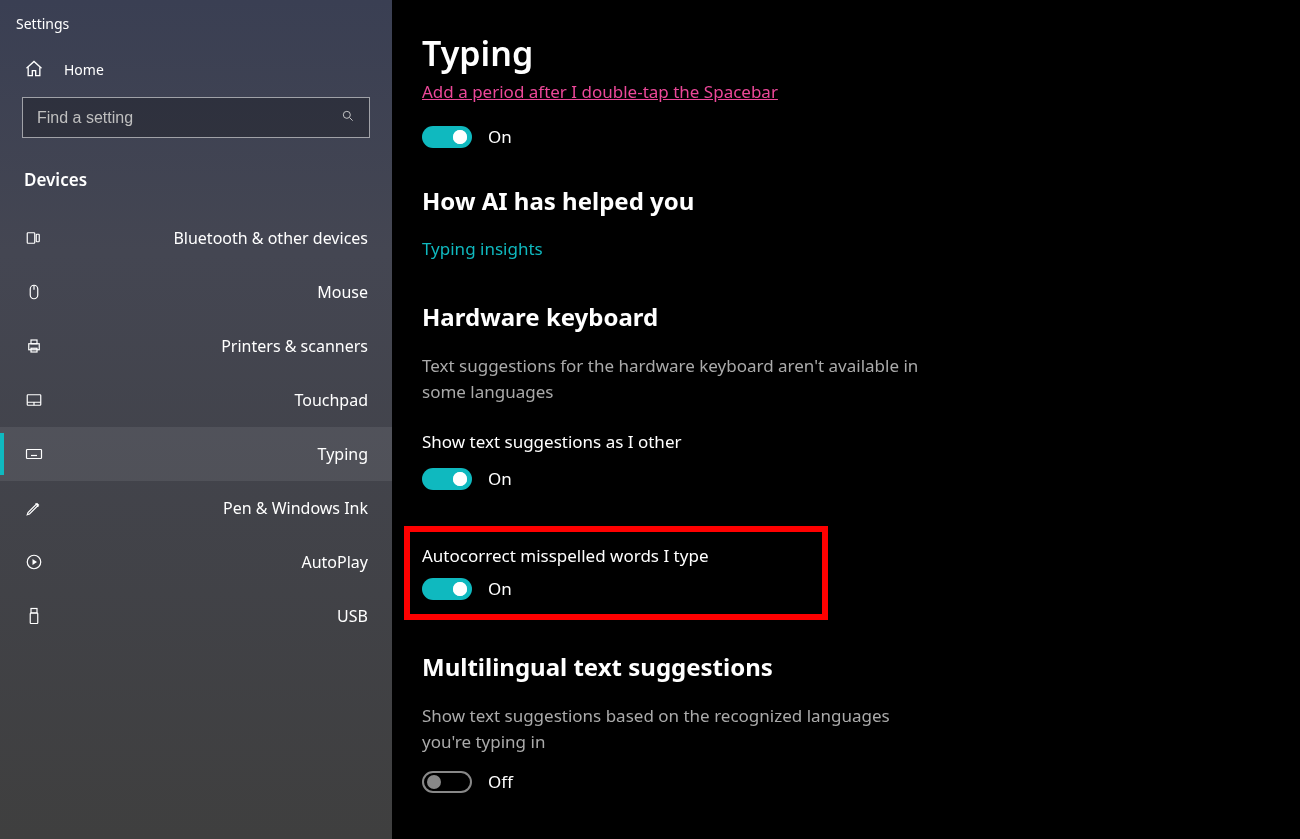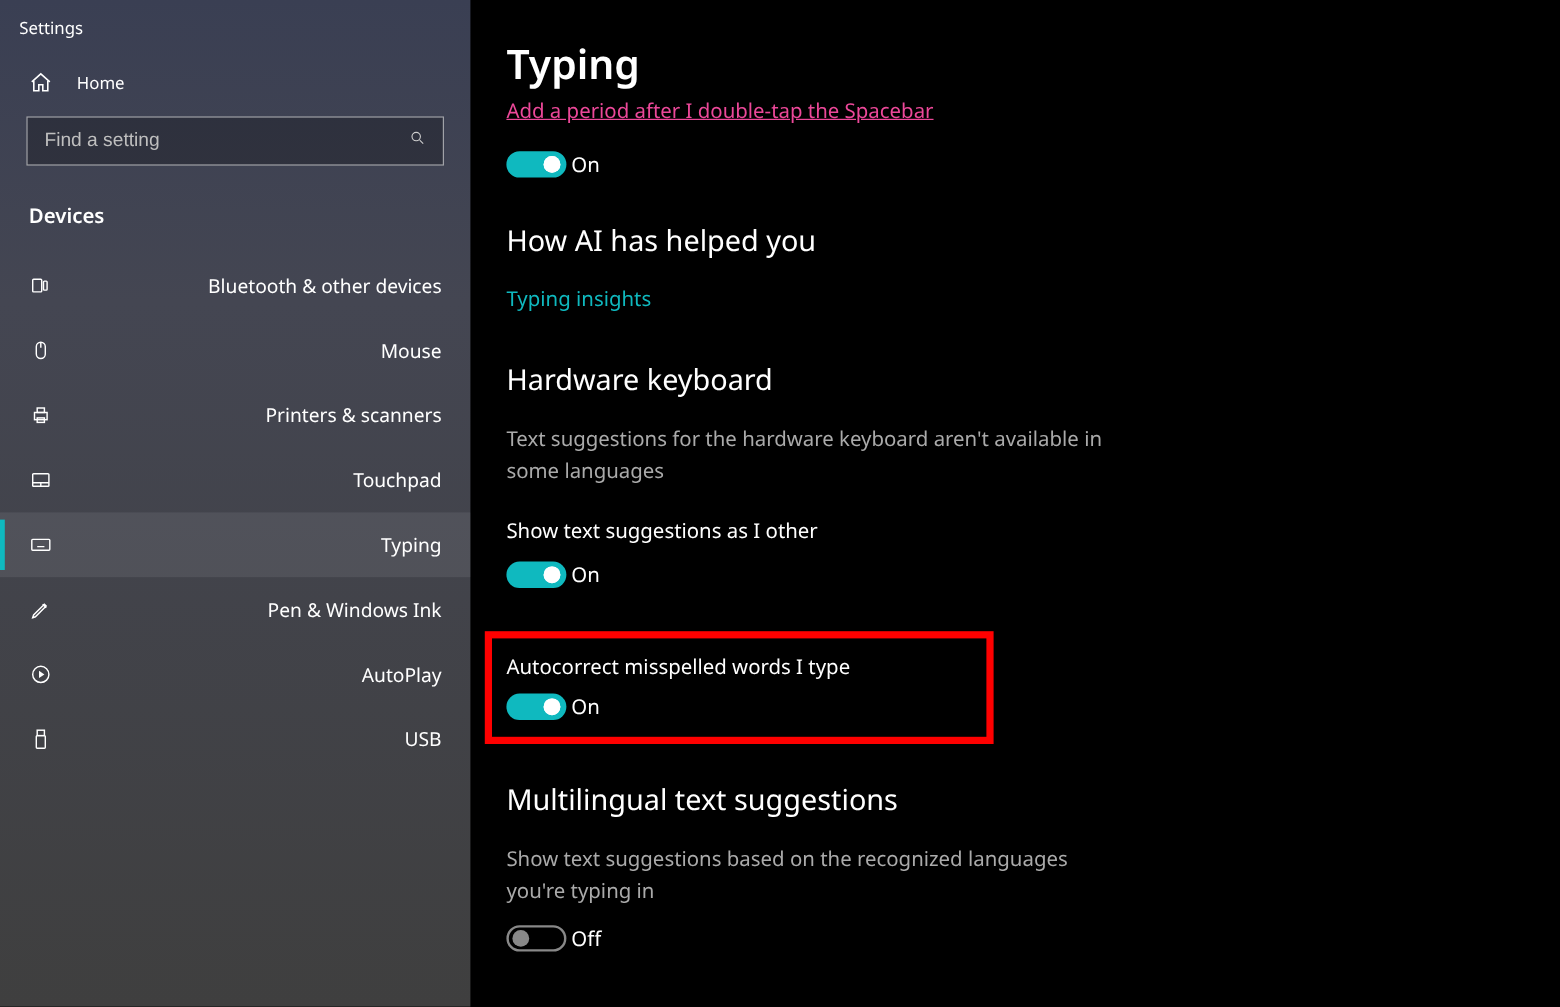--- a/index.html
+++ b/index.html
@@ -107,21 +107,21 @@
   .cutoff {
     color: #ec4899;
     font-size: 17px;
     margin-bottom: 22px;
     text-decoration: underline;
   }
 
   .toggle-row {
     display: flex;
     align-items: center;
-    gap: 4px;
+    gap: 16px;
     margin-bottom: 36px;
   }
   .toggle {
     width: 50px;
     height: 22px;
     border-radius: 11px;
     position: relative;
     cursor: pointer;
   }
   .toggle.on { background: #0fb9bf; }
@@ -136,21 +136,21 @@
     background: #fff;
     top: 4px;
   }
   .toggle.on .knob { right: 5px; background:#000; box-shadow: inset 0 0 0 8px #fff; }
   .toggle.on .knob { background:#fff; }
   .toggle.off .knob { left: 3px; top: 2px; background:#888; }
   .toggle-label { font-size: 17px; }
 
   .h2 {
     font-size: 24px;
-    font-weight: 400;
+    font-weight: 700;
     margin-bottom: 20px;
   }
   .link {
     color: #0fb9bf;
     font-size: 17px;
     cursor: pointer;
     display:inline-block;
     margin-bottom: 40px;
   }
   .desc {

